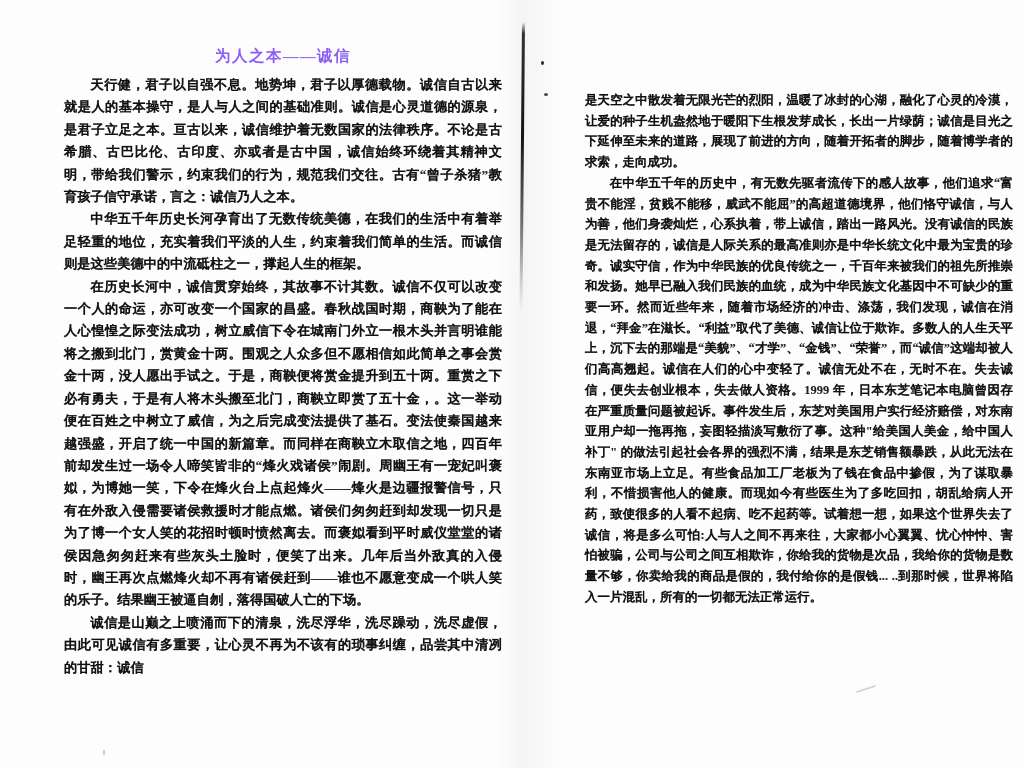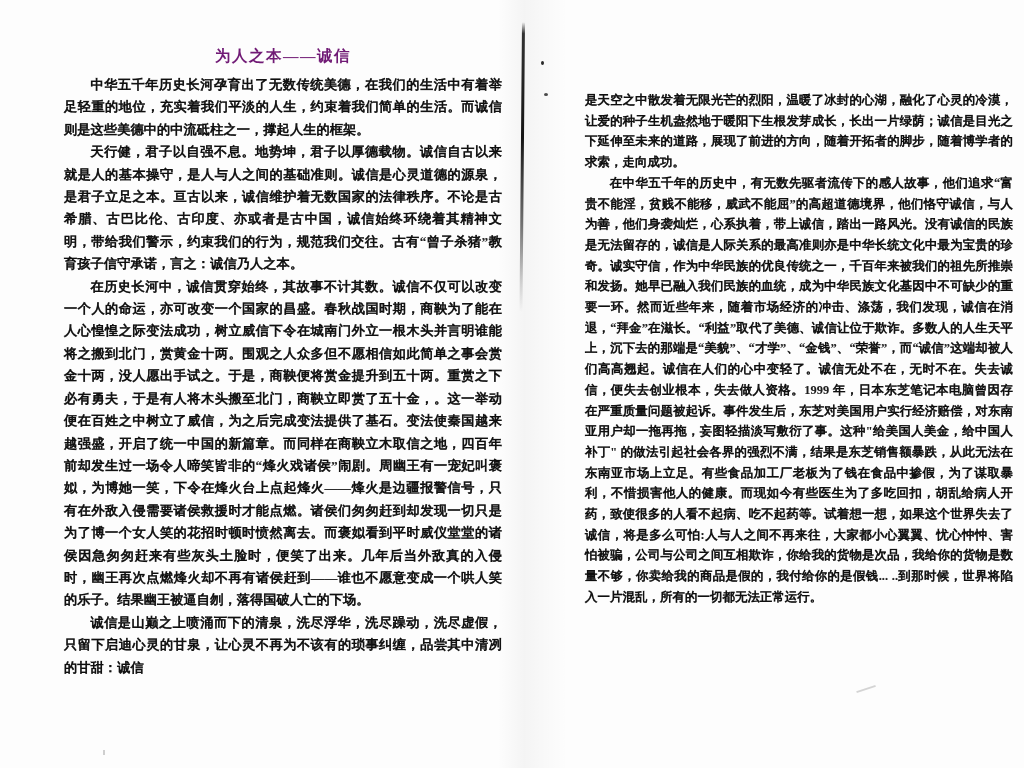--- a/index.html
+++ b/index.html
@@ -79,21 +79,21 @@
     color: #1d1d1d;
   }
   .page-left  { left: 64px;  width: 438px; }
   .page-right { left: 585px; top: 90px; width: 428px; }
   .essay-title {
     margin: 46px 0 7px 0;
     text-align: center;
     font-size: 15.5px;
     font-weight: bold;
     letter-spacing: 1.5px;
-    color: #701a75;
+    color: #8b5cf6;
   }
   .page p {
     margin: 0;
     text-align: justify;
     text-indent: 2em;
     font-weight: 600;
     -webkit-text-stroke: 0.2px rgba(0,0,0,0.5);
   }
   .page-left p {
     font-size: 13.2px;
@@ -114,24 +114,24 @@
 
   <div class="gutter-shade"></div>
   <div class="spine"></div>
   <div class="speck s1"></div>
   <div class="speck s2"></div>
   <div class="scratch"></div>
   <div class="tick"></div>
 
   <div class="page page-left">
     <h1 class="essay-title">为人之本——诚信</h1>
+    <p>天行健，君子以自强不息。地势坤，君子以厚德载物。诚信自古以来就是人的基本操守，是人与人之间的基础准则。诚信是心灵道德的源泉，是君子立足之本。亘古以来，诚信维护着无数国家的法律秩序。不论是古希腊、古巴比伦、古印度、亦或者是古中国，诚信始终环绕着其精神文明，带给我们警示，约束我们的行为，规范我们交往。古有“曾子杀猪”教育孩子信守承诺，言之：诚信乃人之本。</p>
     <p>中华五千年历史长河孕育出了无数传统美德，在我们的生活中有着举足轻重的地位，充实着我们平淡的人生，约束着我们简单的生活。而诚信则是这些美德中的中流砥柱之一，撑起人生的框架。</p>
-    <p>天行健，君子以自强不息。地势坤，君子以厚德载物。诚信自古以来就是人的基本操守，是人与人之间的基础准则。诚信是心灵道德的源泉，是君子立足之本。亘古以来，诚信维护着无数国家的法律秩序。不论是古希腊、古巴比伦、古印度、亦或者是古中国，诚信始终环绕着其精神文明，带给我们警示，约束我们的行为，规范我们交往。古有“曾子杀猪”教育孩子信守承诺，言之：诚信乃人之本。</p>
     <p>在历史长河中，诚信贯穿始终，其故事不计其数。诚信不仅可以改变一个人的命运，亦可改变一个国家的昌盛。春秋战国时期，商鞅为了能在人心惶惶之际变法成功，树立威信下令在城南门外立一根木头并言明谁能将之搬到北门，赏黄金十两。围观之人众多但不愿相信如此简单之事会赏金十两，没人愿出手试之。于是，商鞅便将赏金提升到五十两。重赏之下必有勇夫，于是有人将木头搬至北门，商鞅立即赏了五十金，。这一举动便在百姓之中树立了威信，为之后完成变法提供了基石。变法使秦国越来越强盛，开启了统一中国的新篇章。而同样在商鞅立木取信之地，四百年前却发生过一场令人啼笑皆非的“烽火戏诸侯”闹剧。周幽王有一宠妃叫褒姒，为博她一笑，下令在烽火台上点起烽火——烽火是边疆报警信号，只有在外敌入侵需要诸侯救援时才能点燃。诸侯们匆匆赶到却发现一切只是为了博一个女人笑的花招时顿时愤然离去。而褒姒看到平时威仪堂堂的诸侯因急匆匆赶来有些灰头土脸时，便笑了出来。几年后当外敌真的入侵时，幽王再次点燃烽火却不再有诸侯赶到——谁也不愿意变成一个哄人笑的乐子。结果幽王被逼自刎，落得国破人亡的下场。</p>
-    <p>诚信是山巅之上喷涌而下的清泉，洗尽浮华，洗尽躁动，洗尽虚假，只留下启迪心灵的甘泉，让心灵不再为不该有的琐事纠缠，品尝其中清冽的甘甜：诚信</p>
+    <p>诚信是山巅之上喷涌而下的清泉，洗尽浮华，洗尽躁动，洗尽虚假，由此可见诚信有多重要，让心灵不再为不该有的琐事纠缠，品尝其中清冽的甘甜：诚信</p>
   </div>
 
   <div class="page page-right">
     <p class="cont">是天空之中散发着无限光芒的烈阳，温暖了冰封的心湖，融化了心灵的冷漠，让爱的种子生机盎然地于暖阳下生根发芽成长，长出一片绿荫；诚信是目光之下延伸至未来的道路，展现了前进的方向，随着开拓者的脚步，随着博学者的求索，走向成功。</p>
     <p>在中华五千年的历史中，有无数先驱者流传下的感人故事，他们追求“富贵不能淫，贫贱不能移，威武不能屈”的高超道德境界，他们恪守诚信，与人为善，他们身袭灿烂，心系执着，带上诚信，踏出一路风光。没有诚信的民族是无法留存的，诚信是人际关系的最高准则亦是中华长统文化中最为宝贵的珍奇。诚实守信，作为中华民族的优良传统之一，千百年来被我们的祖先所推崇和发扬。她早已融入我们民族的血统，成为中华民族文化基因中不可缺少的重要一环。然而近些年来，随着市场经济的冲击、涤荡，我们发现，诚信在消退，“拜金”在滋长。“利益”取代了美德、诚信让位于欺诈。多数人的人生天平上，沉下去的那端是“美貌”、“才学”、“金钱”、“荣誉”，而“诚信”这端却被人们高高翘起。诚信在人们的心中变轻了。诚信无处不在，无时不在。失去诚信，便失去创业根本，失去做人资格。1999 年，日本东芝笔记本电脑曾因存在严重质量问题被起诉。事件发生后，东芝对美国用户实行经济赔偿，对东南亚用户却一拖再拖，妄图轻描淡写敷衍了事。这种"给美国人美金，给中国人补丁" 的做法引起社会各界的强烈不满，结果是东芝销售额暴跌，从此无法在东南亚市场上立足。有些食品加工厂老板为了钱在食品中掺假，为了谋取暴利，不惜损害他人的健康。而现如今有些医生为了多吃回扣，胡乱给病人开药，致使很多的人看不起病、吃不起药等。试着想一想，如果这个世界失去了诚信，将是多么可怕:人与人之间不再来往，大家都小心翼翼、忧心忡忡、害怕被骗，公司与公司之间互相欺诈，你给我的货物是次品，我给你的货物是数量不够，你卖给我的商品是假的，我付给你的是假钱...  ..到那时候，世界将陷入一片混乱，所有的一切都无法正常运行。</p>
   </div>
 
 </div>
 
 </body></html>

